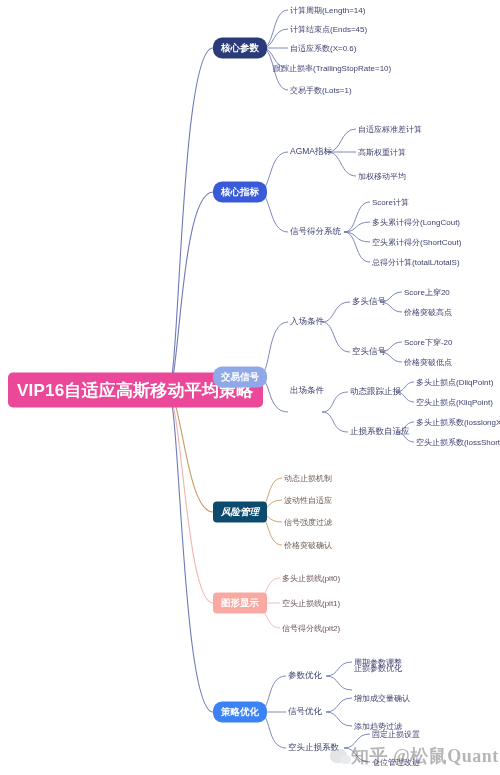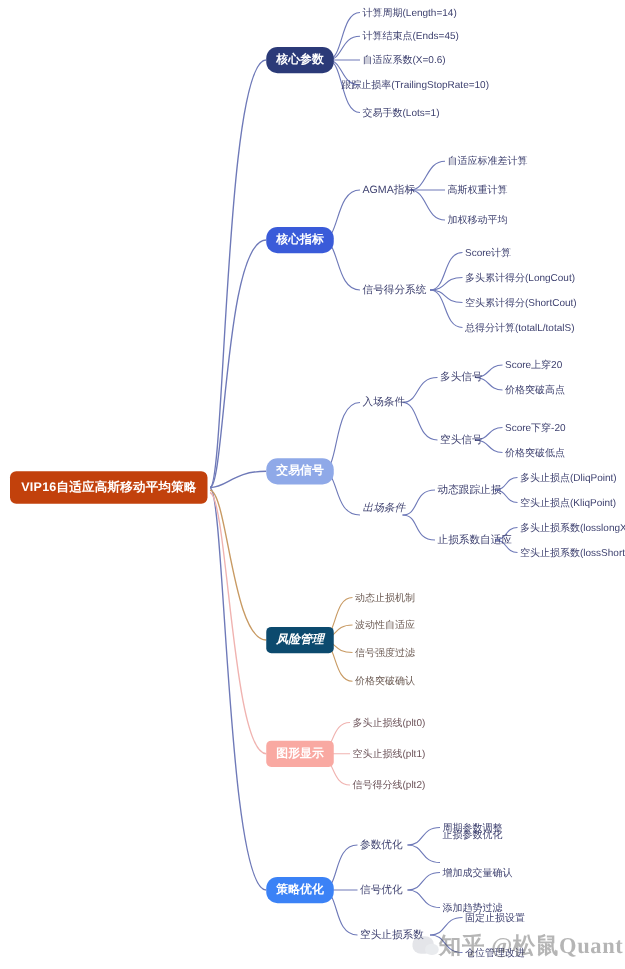--- a/index.html
+++ b/index.html
@@ -9,22 +9,22 @@
     position:relative;
   }
   #canvas{position:absolute;inset:0;width:500px;height:775px;}
   svg.edges{position:absolute;left:0;top:0;width:500px;height:775px;pointer-events:none;}
 
   .node{position:absolute;white-space:nowrap;transform:translateY(-50%);}
 
   
   .root{
     left:8px;top:390px;
-    background:#c2410c;color:#ffffff;
-    font-size:10px;font-weight:bold;letter-spacing:.2px;
+    background:#ec4899;color:#ffffff;
+    font-size:17px;font-weight:bold;letter-spacing:.2px;
     padding:6px 9px;border-radius:5px;
   }
 
   
   .l1{
     color:#ffffff;font-size:9.5px;font-weight:bold;
     padding:4px 8px;border-radius:9px;text-align:center;
   }
   .l1.navy{background:#2b3a78;}
   .l1.blue{background:#3a5bd9;}
@@ -167,21 +167,21 @@
   <div class="node leaf" style="left:372px;top:262px;">总得分计算(totalL/totalS)</div>
 
   <div class="node l1 lightblue" style="left:213px;top:377px;">交易信号</div>
   <div class="node l2" style="left:290px;top:322px;">入场条件</div>
   <div class="node l2" style="left:352px;top:302px;">多头信号</div>
   <div class="node leaf" style="left:404px;top:292px;">Score上穿20</div>
   <div class="node leaf" style="left:404px;top:312px;">价格突破高点</div>
   <div class="node l2" style="left:352px;top:352px;">空头信号</div>
   <div class="node leaf" style="left:404px;top:342px;">Score下穿-20</div>
   <div class="node leaf" style="left:404px;top:362px;">价格突破低点</div>
-  <div class="node l2" style="left:290px;top:407px;font-style:italic;">出场条件</div>
+  <div class="node l2" style="left:290px;top:391px;">出场条件</div>
   <div class="node l2" style="left:350px;top:392px;">动态跟踪止损</div>
   <div class="node leaf" style="left:416px;top:382px;">多头止损点(DliqPoint)</div>
   <div class="node leaf" style="left:416px;top:402px;">空头止损点(KliqPoint)</div>
   <div class="node l2" style="left:350px;top:432px;">止损系数自适应</div>
   <div class="node leaf" style="left:416px;top:422px;">多头止损系数(losslongX)</div>
   <div class="node leaf" style="left:416px;top:442px;">空头止损系数(lossShortX)</div>
 
   <div class="node l1 orange" style="left:213px;top:512px;">风险管理</div>
   <div class="node leaf warm" style="left:284px;top:478px;">动态止损机制</div>
   <div class="node leaf warm" style="left:284px;top:500px;">波动性自适应</div>

